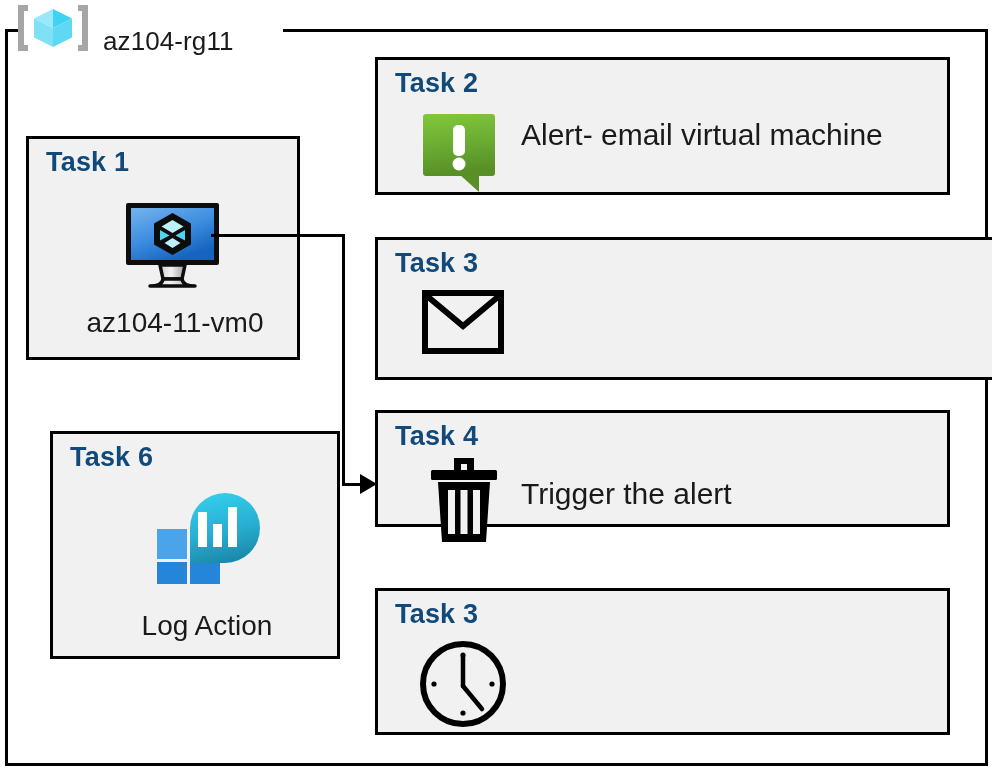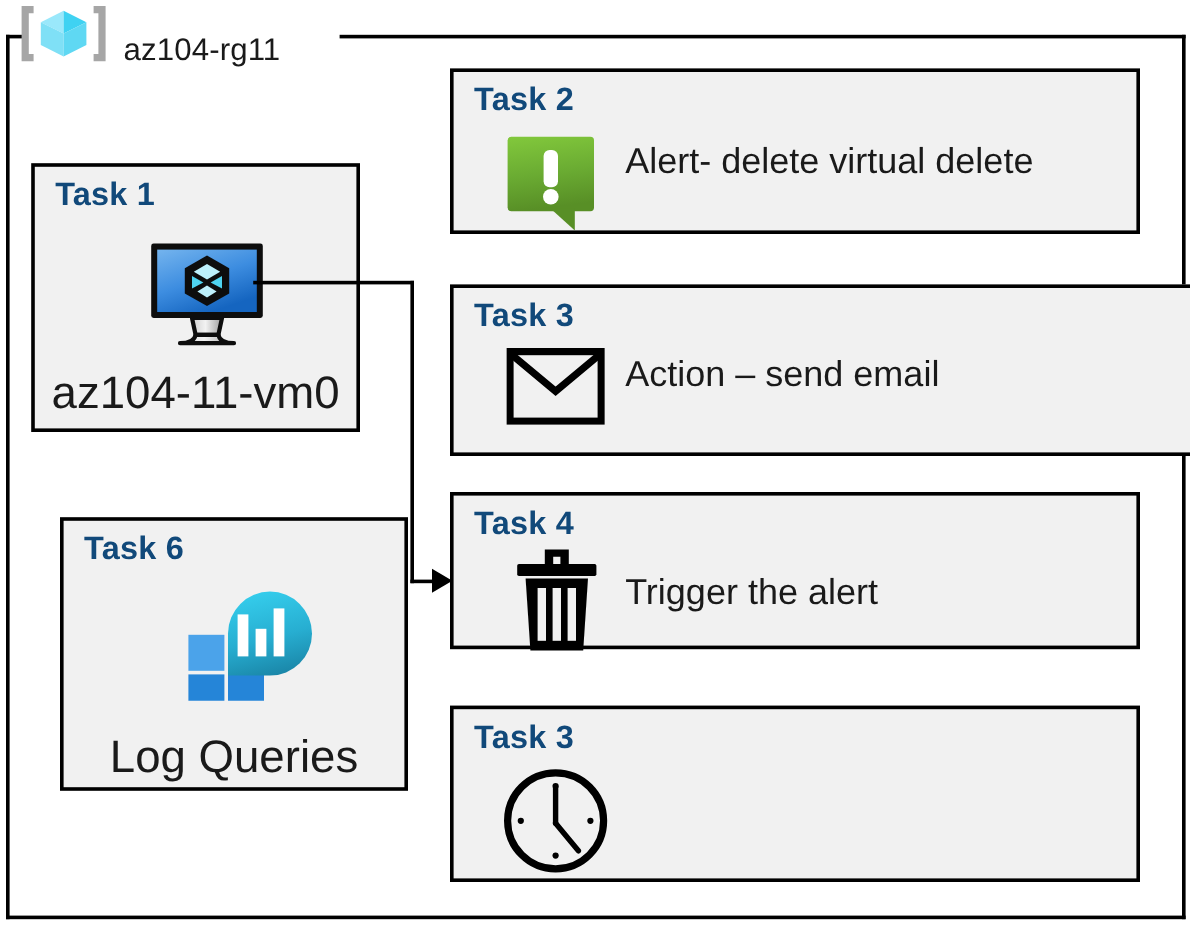--- a/index.html
+++ b/index.html
@@ -81,34 +81,35 @@
     position: absolute;
     font-size: 30px;
     color: #1a1a1a;
     white-space: nowrap;
   }
   .card-text-center {
     position: absolute;
     left: 0;
     width: 100%;
     text-align: center;
-    font-size: 38px;
+    font-size: 28px;
     color: #1a1a1a;
     white-space: nowrap;
+    padding-left: 12px;
   }
   .card-icon { position: absolute; }
 
   
   #card-task1 { left: 26px;  top: 136px; width: 274px; height: 224px; }
   #card-task6 { left: 26px;  top: 431px; width: 290px; height: 228px; margin-left: 24px; }
 
   
   #card-task2 { left: 375px; top: 57px;  width: 575px; height: 138px; }
   #card-task3 { left: 375px; top: 237px; width: 664px; height: 143px; }
-  #card-task4 { left: 375px; top: 410px; width: 575px; height: 131px; }
+  #card-task4 { left: 375px; top: 410px; width: 575px; height: 117px; }
   #card-task5 { left: 375px; top: 588px; width: 575px; height: 147px; }
 
   
   .conn { position: absolute; background: #000000; }
   #conn-h1 { left: 211px; top: 234px; width: 134px; height: 3px; }
   #conn-v1 { left: 342px; top: 234px; width: 3px;  height: 252px; }
   #conn-h2 { left: 342px; top: 483px; width: 24px; height: 3px; }
   #conn-arrow {
     position: absolute;
     left: 360px;
@@ -198,52 +199,51 @@
         <rect x="9" y="80" width="30" height="30" fill="#2585d8"></rect>
         <rect x="42" y="80" width="30" height="30" fill="#2585d8"></rect>
 
         <path d="M42 46 A35 35 0 1 1 77 81 L42 81 Z" fill="url(#logBubble)"></path>
 
         <rect x="50" y="30" width="9" height="35" fill="#ffffff"></rect>
         <rect x="65" y="42" width="9" height="23" fill="#ffffff"></rect>
         <rect x="80" y="25" width="9" height="40" fill="#ffffff"></rect>
       </svg>
     </div>
-    <div class="card-text-center" style="top:176px;">Log Queries</div>
+    <div class="card-text-center" style="top:176px;">Log Action</div>
   </div>
 
   <div id="card-task2" class="card">
     <div class="card-title">Task 2</div>
     <div class="card-icon" style="left:43px; top:52px;">
       <svg width="80" height="82" viewBox="0 0 80 82" xmlns="http://www.w3.org/2000/svg">
         <defs>
           <linearGradient id="alertGrad" x1="0" y1="0" x2="0.15" y2="1">
             <stop offset="0%" stop-color="#82c83c"></stop>
             <stop offset="55%" stop-color="#6aab32"></stop>
             <stop offset="100%" stop-color="#588f26"></stop>
           </linearGradient>
         </defs>
         <rect x="2" y="2" width="72" height="62" rx="3" fill="url(#alertGrad)"></rect>
         <path d="M38 62 L58 62 L58 80 Z" fill="#588f26"></path>
         <rect x="32" y="13" width="12" height="31" rx="5" fill="#ffffff"></rect>
         <circle cx="38" cy="52" r="6.5" fill="#ffffff"></circle>
       </svg>
     </div>
-    <div class="card-text-right" style="left:143px; top:58px;">Alert- delete virtual delete</div>
+    <div class="card-text-right" style="left:143px; top:58px;">Alert- email virtual machine</div>
   </div>
 
   <div id="card-task3" class="card">
     <div class="card-title">Task 3</div>
     <div class="card-icon" style="left:44px; top:50px;">
       <svg width="82" height="64" viewBox="0 0 82 64" xmlns="http://www.w3.org/2000/svg">
         <rect x="3" y="3" width="76" height="58" fill="none" stroke="#000000" stroke-width="6"></rect>
         <path d="M5 6 L41 36 L77 6" fill="none" stroke="#000000" stroke-width="6"></path>
       </svg>
     </div>
-    <div class="card-text-right" style="left:143px; top:56px;">Action – send email</div>
   </div>
 
   <div id="card-task4" class="card">
     <div class="card-title">Task 4</div>
     <div class="card-icon" style="left:51px; top:43px;">
       <svg width="70" height="88" viewBox="0 0 70 88" xmlns="http://www.w3.org/2000/svg">
 
         <path d="M25 2 L45 2 L45 14 L38 14 L38 8 L32 8 L32 14 L25 14 Z" fill="#000000"></path>
 
         <rect x="2" y="14" width="66" height="10" rx="1.5" fill="#000000"></rect>

